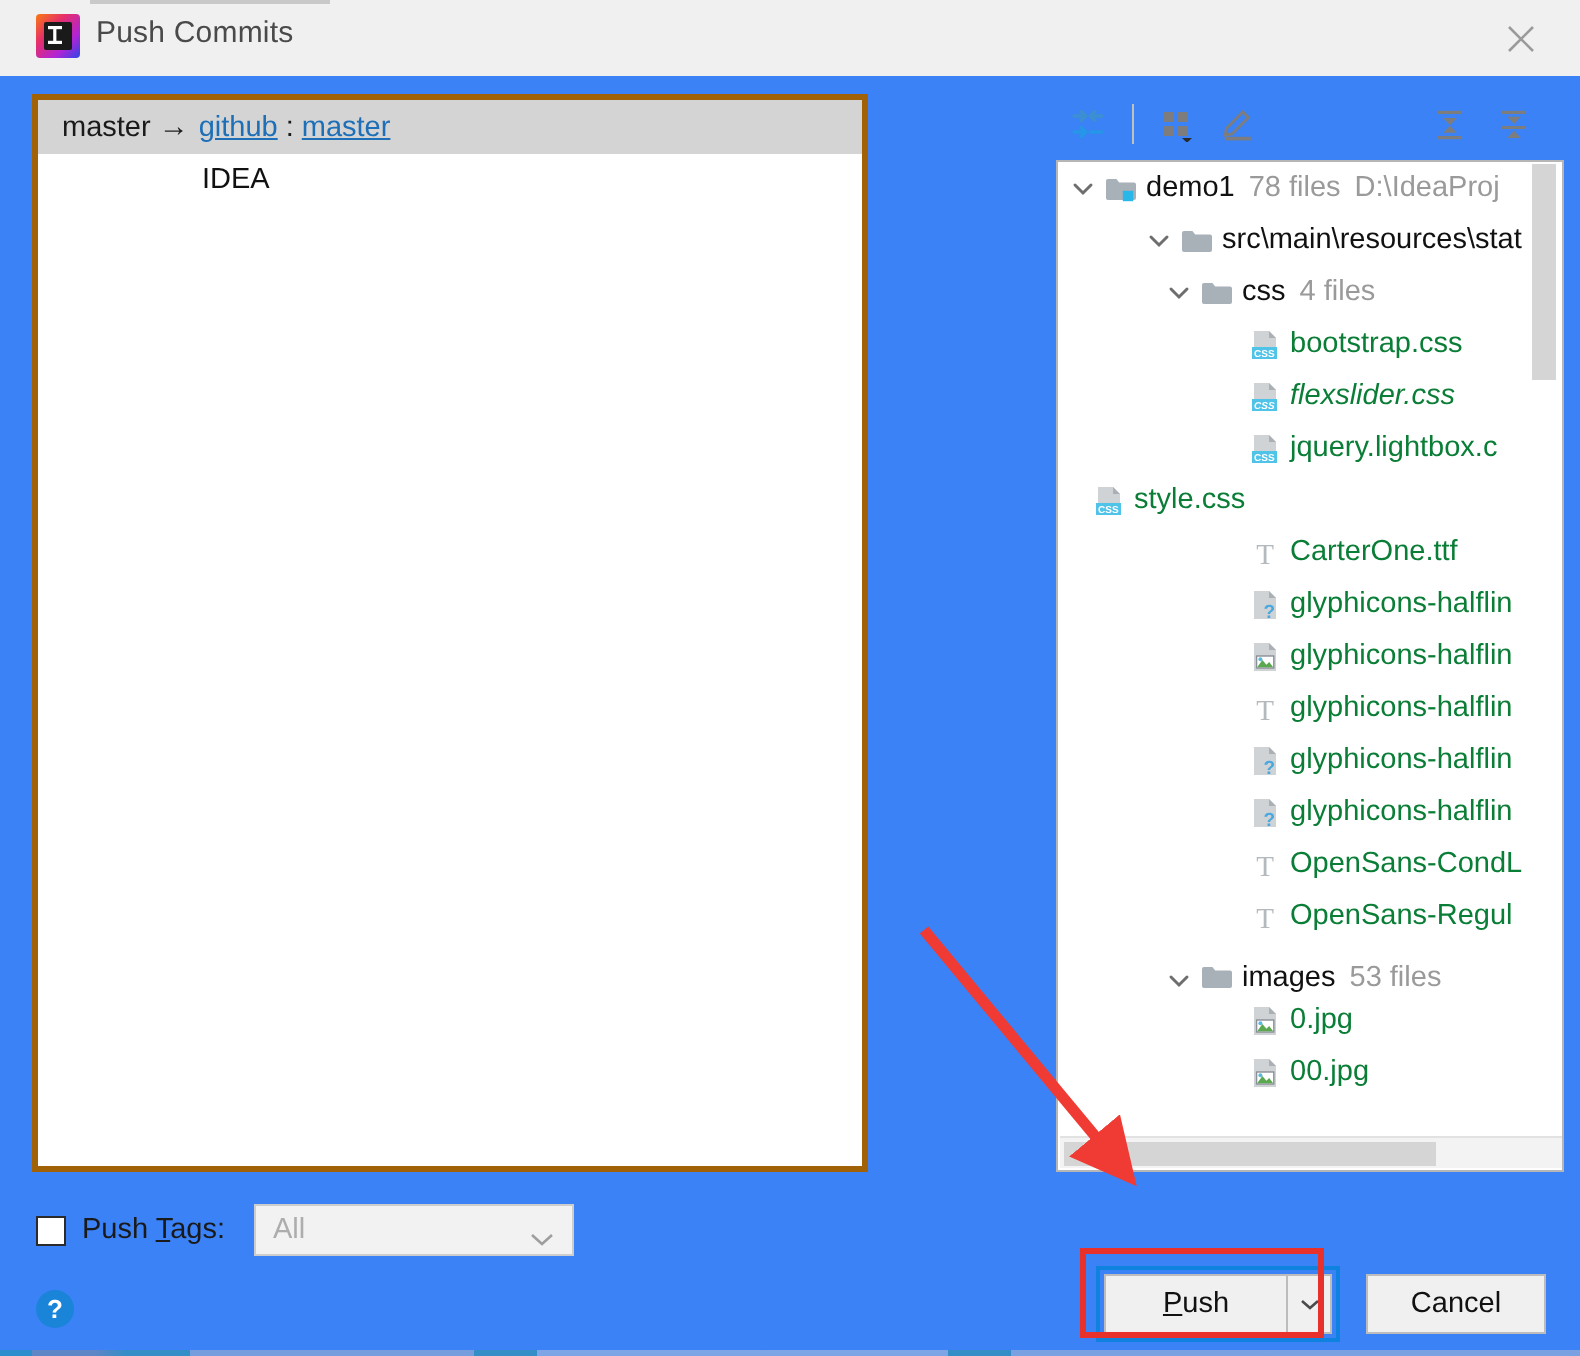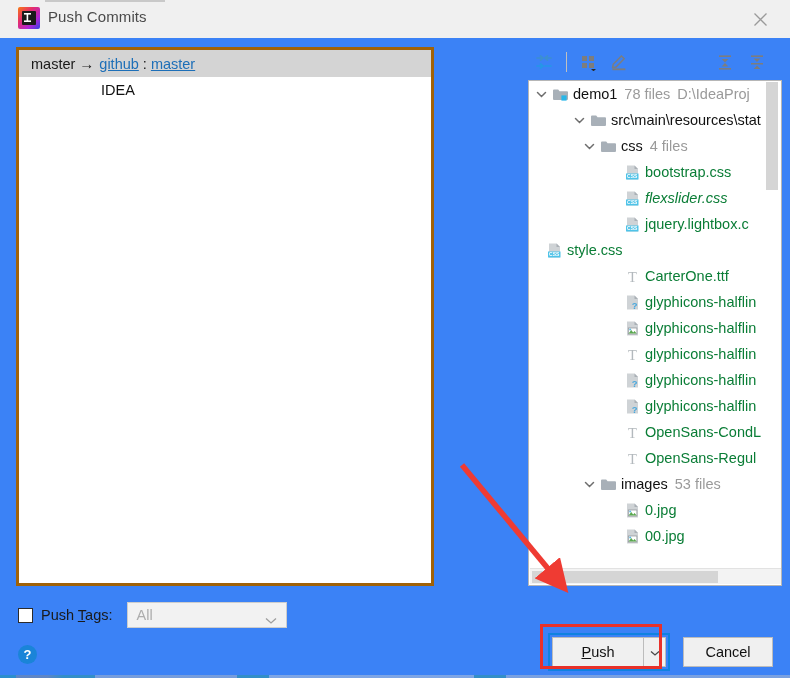--- a/index.html
+++ b/index.html
@@ -466,21 +466,21 @@
           </svg>
           <span class="node-name green">OpenSans-CondL</span>
         </div>
         <div class="tree-row" style="padding-left: 78px;">
           <span class="chev"></span>
           <svg class="tree-icon" viewBox="0 0 17 17">
             <text x="8.5" y="14" font-size="14.5" fill="#b3b9bd" text-anchor="middle" font-family="Liberation Serif, serif">T</text>
           </svg>
           <span class="node-name green">OpenSans-Regul</span>
         </div>
-        <div class="tree-row" style="padding-left: 54px;">
+        <div class="tree-row" style="padding-left: 54px; align-items: flex-end;">
           <svg class="chev" viewBox="0 0 13 13">
             <path d="M2.5 4.5 L6.5 8.5 L10.5 4.5" stroke="#6e6e6e" stroke-width="1.5" fill="none" stroke-linecap="round"></path>
           </svg>
           <svg class="tree-icon" viewBox="0 0 17 17">
             <path d="M1 4.5 A1 1 0 0 1 2 3.5 L6.2 3.5 L7.6 5.2 L15 5.2 A1 1 0 0 1 16 6.2 L16 13 A1 1 0 0 1 15 14 L2 14 A1 1 0 0 1 1 13 Z" fill="#a8b0b8"></path>
           </svg>
           <span class="node-name">images</span>
           <span class="node-meta">53 files</span>
         </div>
         <div class="tree-row" style="padding-left: 78px;">

